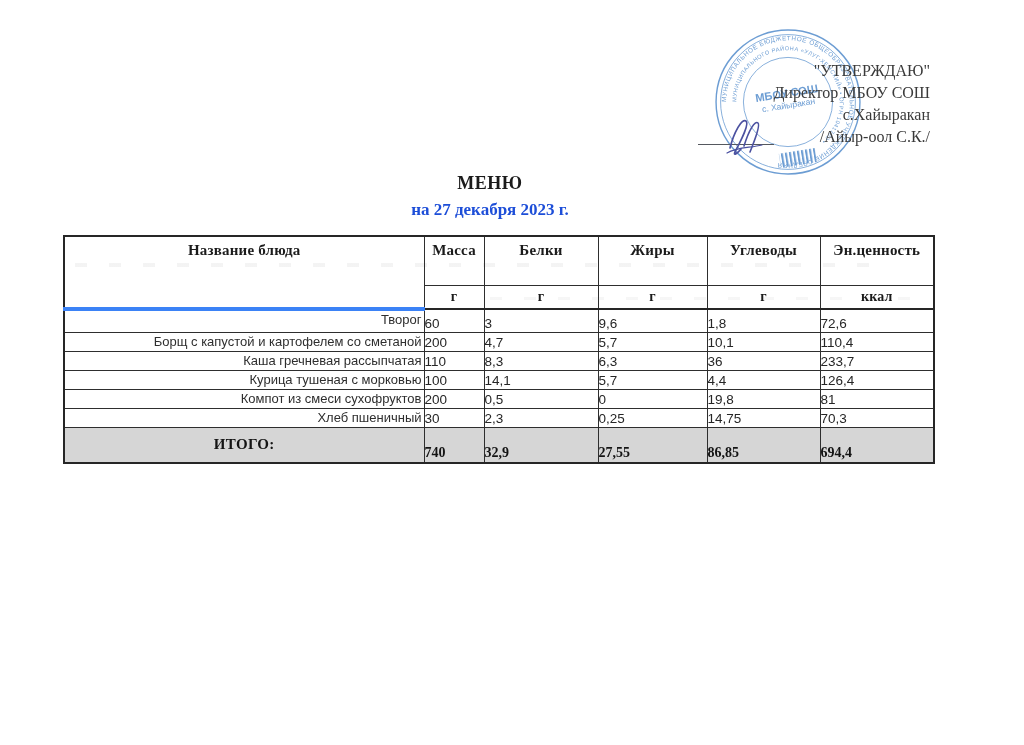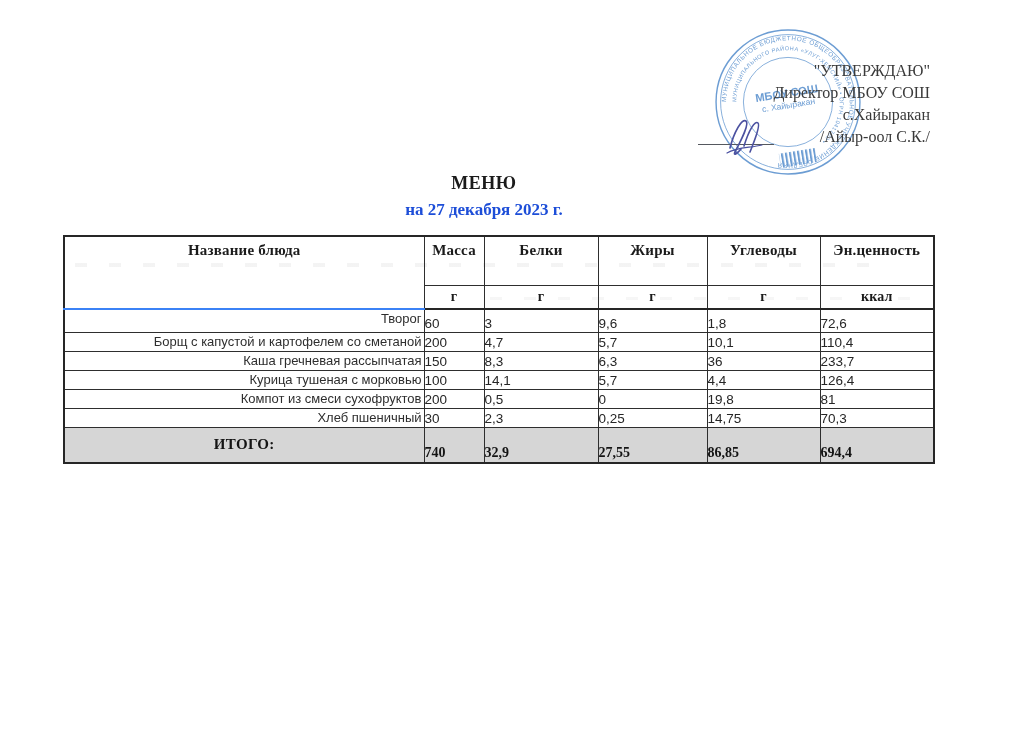--- a/index.html
+++ b/index.html
@@ -11,39 +11,39 @@
   .stamp{position:absolute;left:712px;top:26px;width:152px;height:152px;z-index:1;opacity:.82;}
   
   .approval{
     position:absolute;top:60px;right:94px;z-index:2;
     text-align:right;font-size:16px;line-height:22px;color:#3a3a3a;
   }
   .approval .line4{display:flex;justify-content:flex-end;align-items:flex-end;gap:44px;}
   .sig-line{display:inline-block;width:76px;border-bottom:1.3px solid #55585e;margin:0 2px 3px 0;height:14px;}
   .signature{position:absolute;left:722px;top:108px;width:72px;height:52px;z-index:3;}
   
-  .title-block{position:absolute;left:49px;top:173px;width:870px;text-align:center;z-index:2;}
+  .title-block{position:absolute;left:55px;top:173px;width:870px;text-align:center;z-index:2;}
   .title-line1{font-size:18px;font-weight:bold;letter-spacing:.5px;color:#1b1b1b;}
   .title-line2{font-size:17px;font-weight:bold;margin-top:6px;color:#1d4ed8;}
   
   .menu-table{
     position:absolute;left:63px;top:235px;width:870px;z-index:2;
     border-collapse:collapse;table-layout:fixed;
     border:2px solid #262626;
   }
   .menu-table th,.menu-table td{border:1px solid #2e2e2e;overflow:hidden;white-space:nowrap;}
   .menu-table th{
     font-family:"Liberation Serif",serif;font-weight:bold;font-size:15px;
     text-align:center;color:#1b1b1b;letter-spacing:.2px;
   }
   tr.h1{height:49px;}
   tr.h1 th{vertical-align:top;padding-top:5px;}
   tr.h2{height:24px;}
   tr.h2 th{font-size:14px;vertical-align:middle;padding:0;border-bottom:2px solid #262626;}
-  th.name-h{border-bottom:2px solid #3b82f6;}
+  th.name-h{border-bottom:4px solid #3b82f6;}
   tr.r0{height:23px;}
   tr.rx{height:19px;}
   td.name{
     font-family:"Liberation Sans",sans-serif;font-size:13px;color:#2e2e2e;
     text-align:right;vertical-align:top;padding:1px 2px 0 18px;
   }
   td.num{
     font-family:"Liberation Sans",sans-serif;font-size:13.5px;color:#262626;
     vertical-align:bottom;padding:0 4px 1px 0;
   }
@@ -143,21 +143,21 @@
   <tr class="rx">
     <td class="name">Борщ с капустой и картофелем со сметаной</td>
     <td class="num">200</td>
     <td class="num">4,7</td>
     <td class="num">5,7</td>
     <td class="num">10,1</td>
     <td class="num">110,4</td>
   </tr>
   <tr class="rx">
     <td class="name">Каша гречневая рассыпчатая</td>
-    <td class="num">150</td>
+    <td class="num">110</td>
     <td class="num">8,3</td>
     <td class="num">6,3</td>
     <td class="num">36</td>
     <td class="num">233,7</td>
   </tr>
   <tr class="rx">
     <td class="name">Курица тушеная с морковью</td>
     <td class="num">100</td>
     <td class="num">14,1</td>
     <td class="num">5,7</td>

